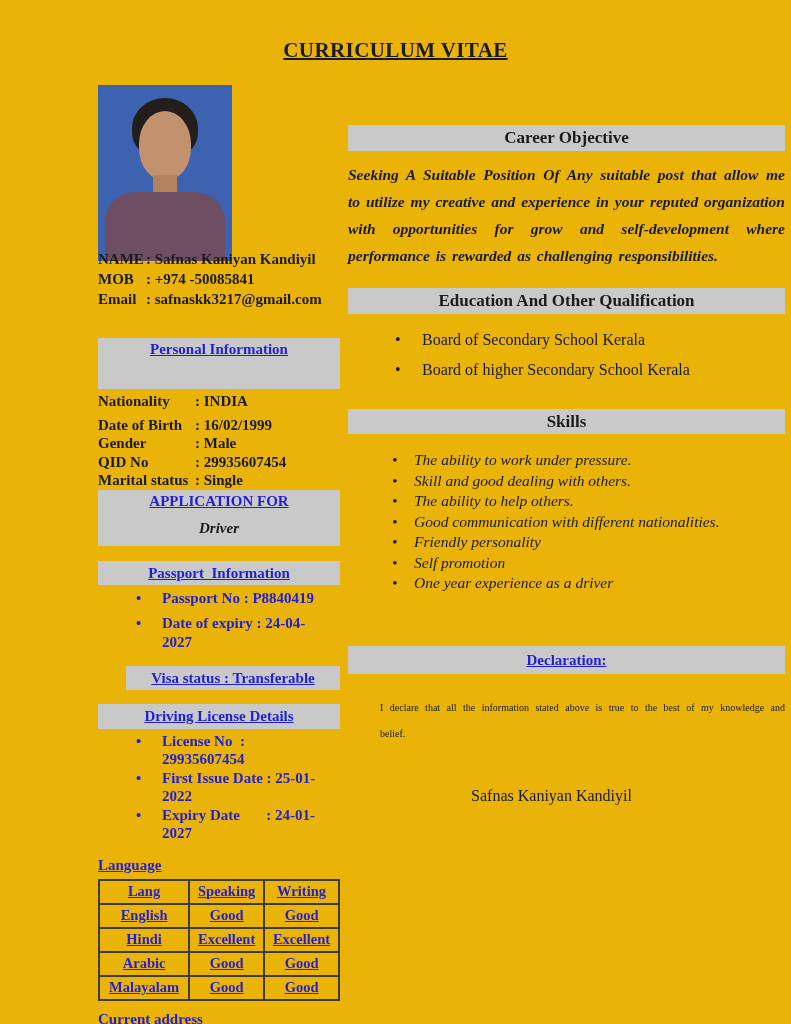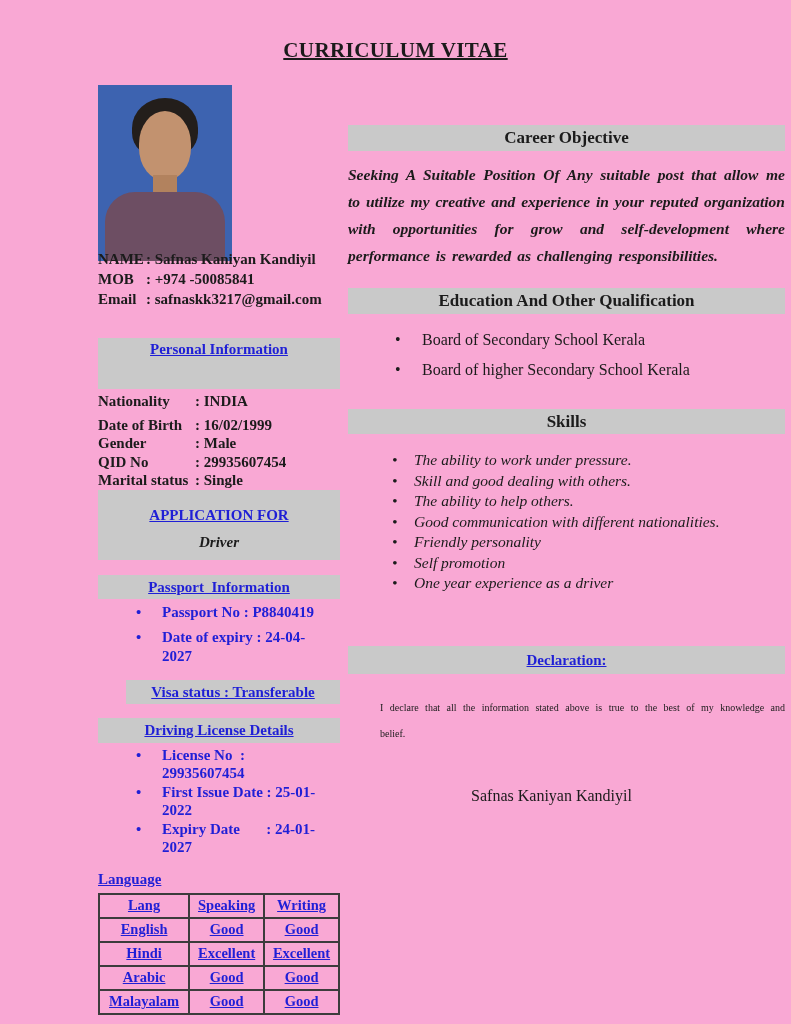--- a/index.html
+++ b/index.html
@@ -1,17 +1,17 @@
 <!DOCTYPE html>
 <html><head>
 <meta charset="utf-8">
 <style>
   html,body { margin:0; padding:0; background:#ffffff; }
   .page {
-    position:relative; width:791px; height:1024px; background:#f9a8d4;
+    position:relative; width:791px; height:1024px; background:#eab308;
     font-family:"Liberation Serif","DejaVu Serif",serif; color:#1b1b1b;
     overflow:hidden;
   }
   .pre { white-space:pre-wrap; }
 
   
   .title {
     position:absolute; top:38px; left:0; width:100%;
     text-align:center; font-size:21px; font-weight:bold; letter-spacing:0.4px;
     margin:0;
@@ -38,21 +38,21 @@
   .blue { color:#1f1fd6; }
   .bluelink { color:#1f1fd6; text-decoration:underline; font-weight:bold; }
 
   
   .pi-block { height:48px; padding-top:3px; font-size:15px; }
   .pi-rows { margin-top:3px; font-weight:bold; }
   .pi-row { display:flex; line-height:18.5px; }
   .pi-row:first-child { margin-bottom:5px; }
   .pi-label { width:97px; flex:0 0 97px; }
 
-  .app-block { padding:16px 0 8px 0; }
+  .app-block { padding:2px 0 8px 0; }
   .app-heading { line-height:19px; font-size:15px; }
   .app-value { margin-top:8px; font-weight:bold; font-style:italic; line-height:19px; font-size:15px; }
 
   .passport-bar { margin-top:15px; height:24px; line-height:24px; }
   .blist { list-style:none; margin:14px; padding:0; }
   .blist li { position:relative; padding-left:50px; }
   .blist li::before { content:"\2022"; position:absolute; left:24px; }
   .passport-list { margin-top:4px; font-weight:bold; }
   .passport-list li { line-height:19px; }
   .passport-list li + li { margin-top:6px; }

